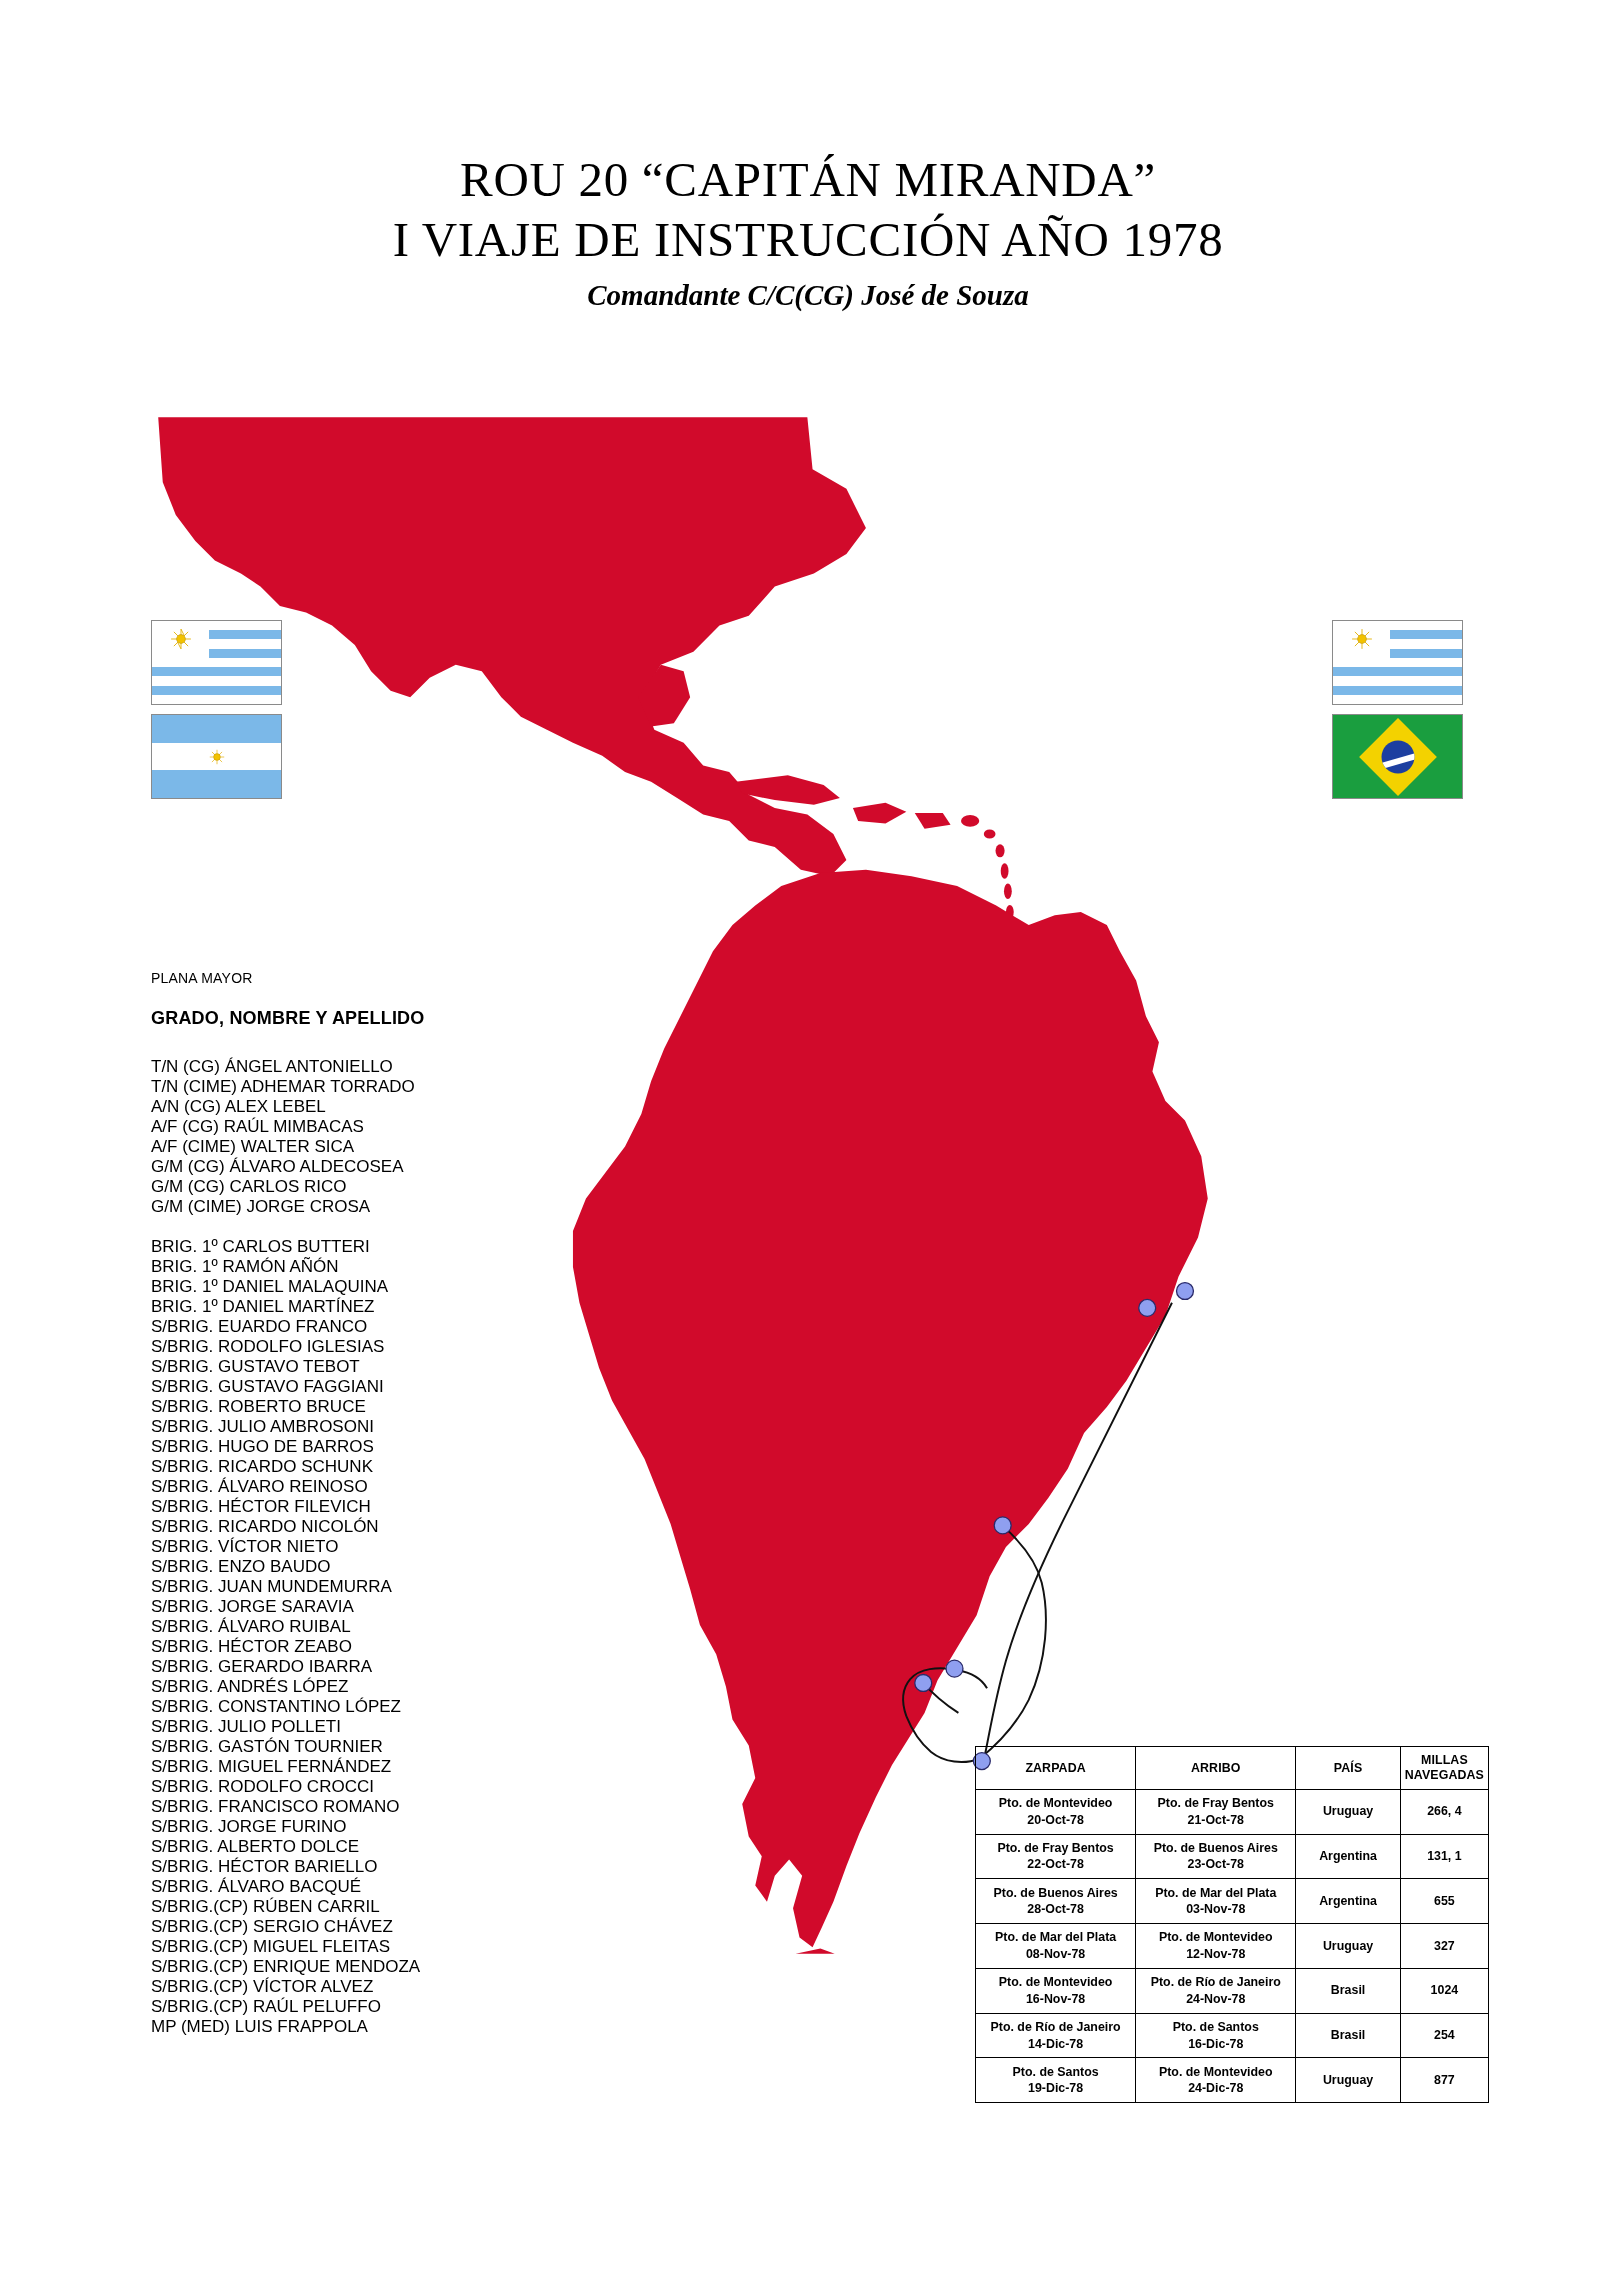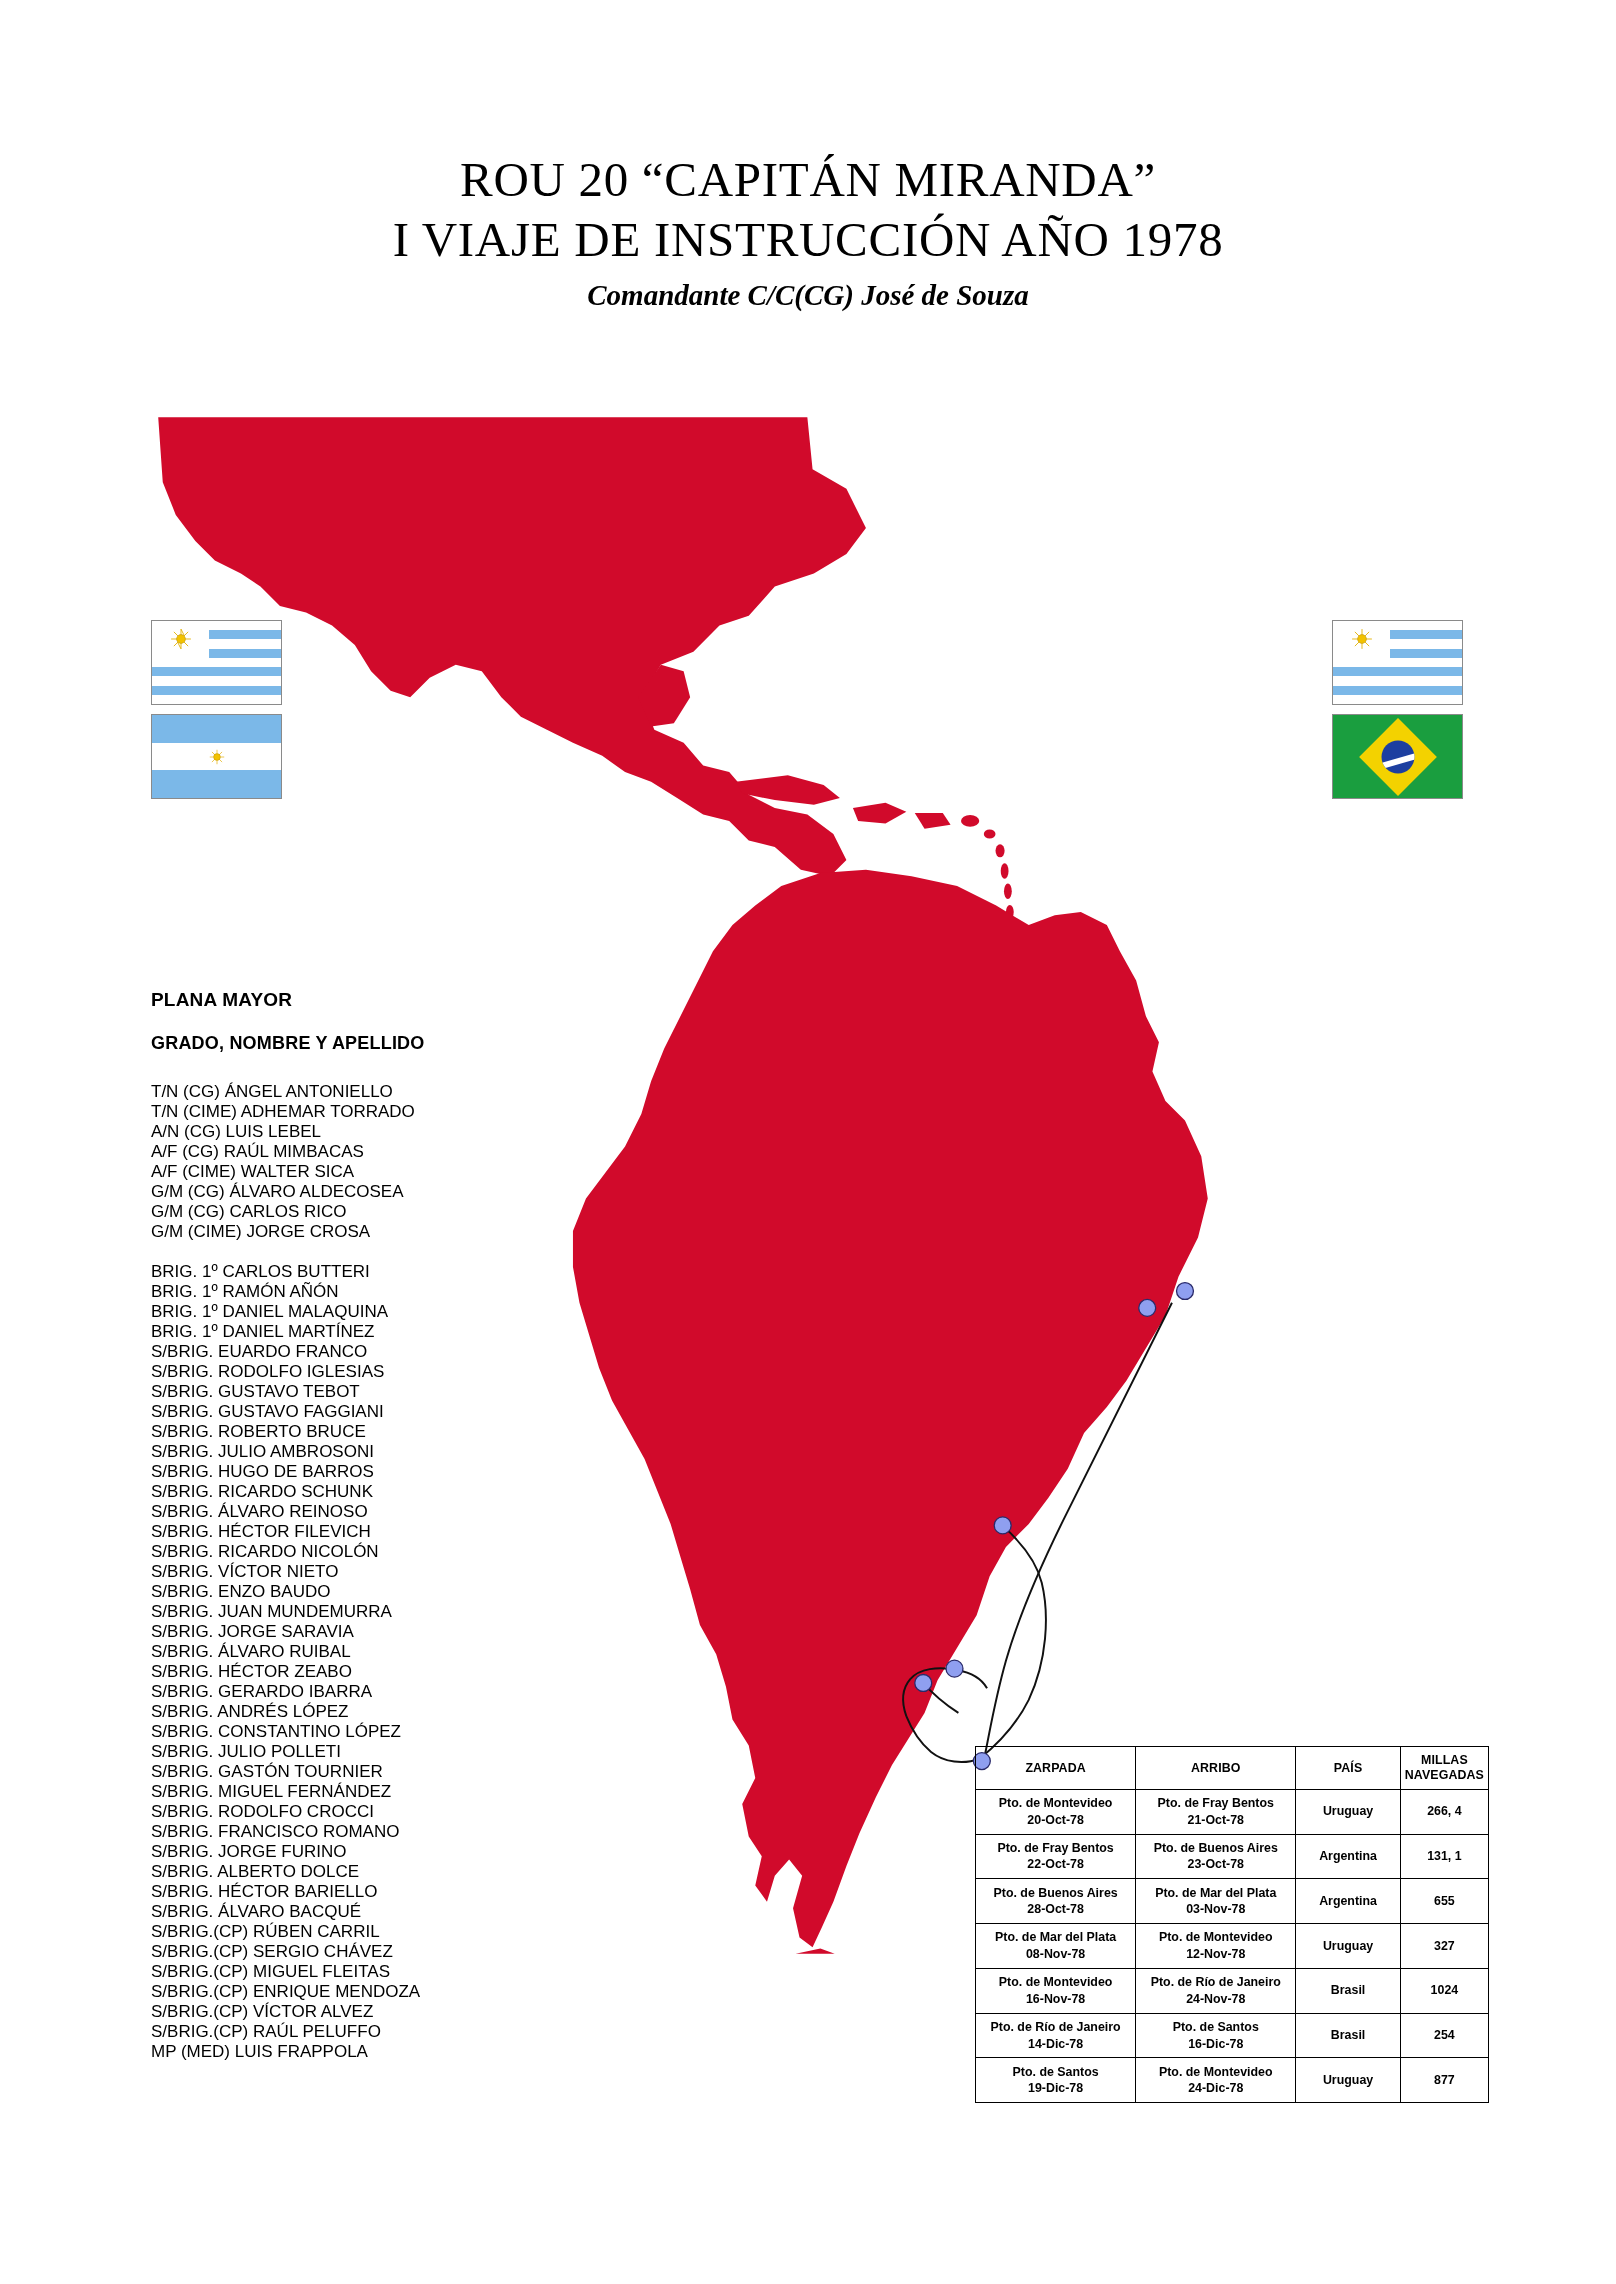--- a/index.html
+++ b/index.html
@@ -103,25 +103,24 @@
 
   
   .crew {
     position: absolute;
     left: 151px;
     top: 970px;
     width: 404px;
     color: #000;
   }
   .crew-heading {
-    font-size: 19px;
-    font-weight: bold;
+    font-size: 14px;
+    font-weight: normal;
     letter-spacing: 0.2px;
     margin-bottom: 22px;
-    margin-top: 19px;
   }
   .crew-subheading {
     font-size: 18px;
     font-weight: bold;
     letter-spacing: 0.2px;
     margin-bottom: 28px;
   }
   .crew-list { font-size: 17px; line-height: 20px; }
   .crew-list .row { white-space: nowrap; }
   .crew-gap { height: 19.5px; }
@@ -310,21 +309,21 @@
       <div class="br-band"></div>
     </div>
   </div>
 
   <div class="crew">
     <div class="crew-heading">PLANA MAYOR</div>
     <div class="crew-subheading">GRADO, NOMBRE Y APELLIDO</div>
     <div class="crew-list" id="officers-list">
         <div class="row">T/N (CG) ÁNGEL ANTONIELLO</div>
         <div class="row">T/N (CIME) ADHEMAR TORRADO</div>
-        <div class="row">A/N (CG) LUIS LEBEL</div>
+        <div class="row">A/N (CG) ALEX LEBEL</div>
         <div class="row">A/F (CG) RAÚL MIMBACAS</div>
         <div class="row">A/F (CIME) WALTER SICA</div>
         <div class="row">G/M (CG) ÁLVARO ALDECOSEA</div>
         <div class="row">G/M (CG) CARLOS RICO</div>
         <div class="row">G/M (CIME) JORGE CROSA</div>
       </div>
     <div class="crew-gap"></div>
     <div class="crew-list" id="ratings-list">
         <div class="row">BRIG. 1º CARLOS BUTTERI</div>
         <div class="row">BRIG. 1º RAMÓN AÑÓN</div>

